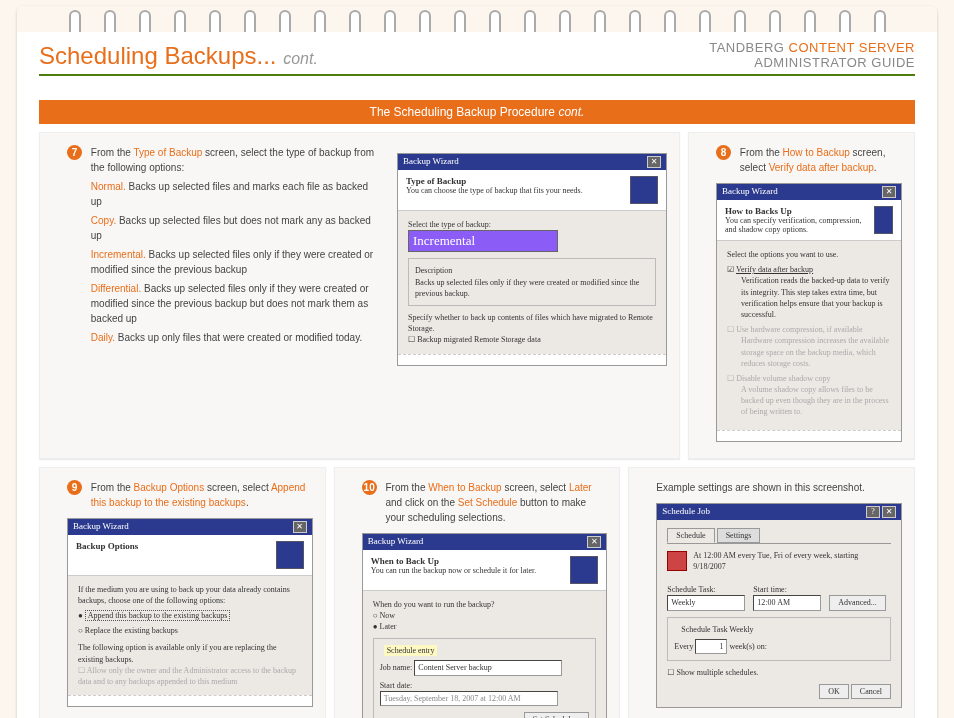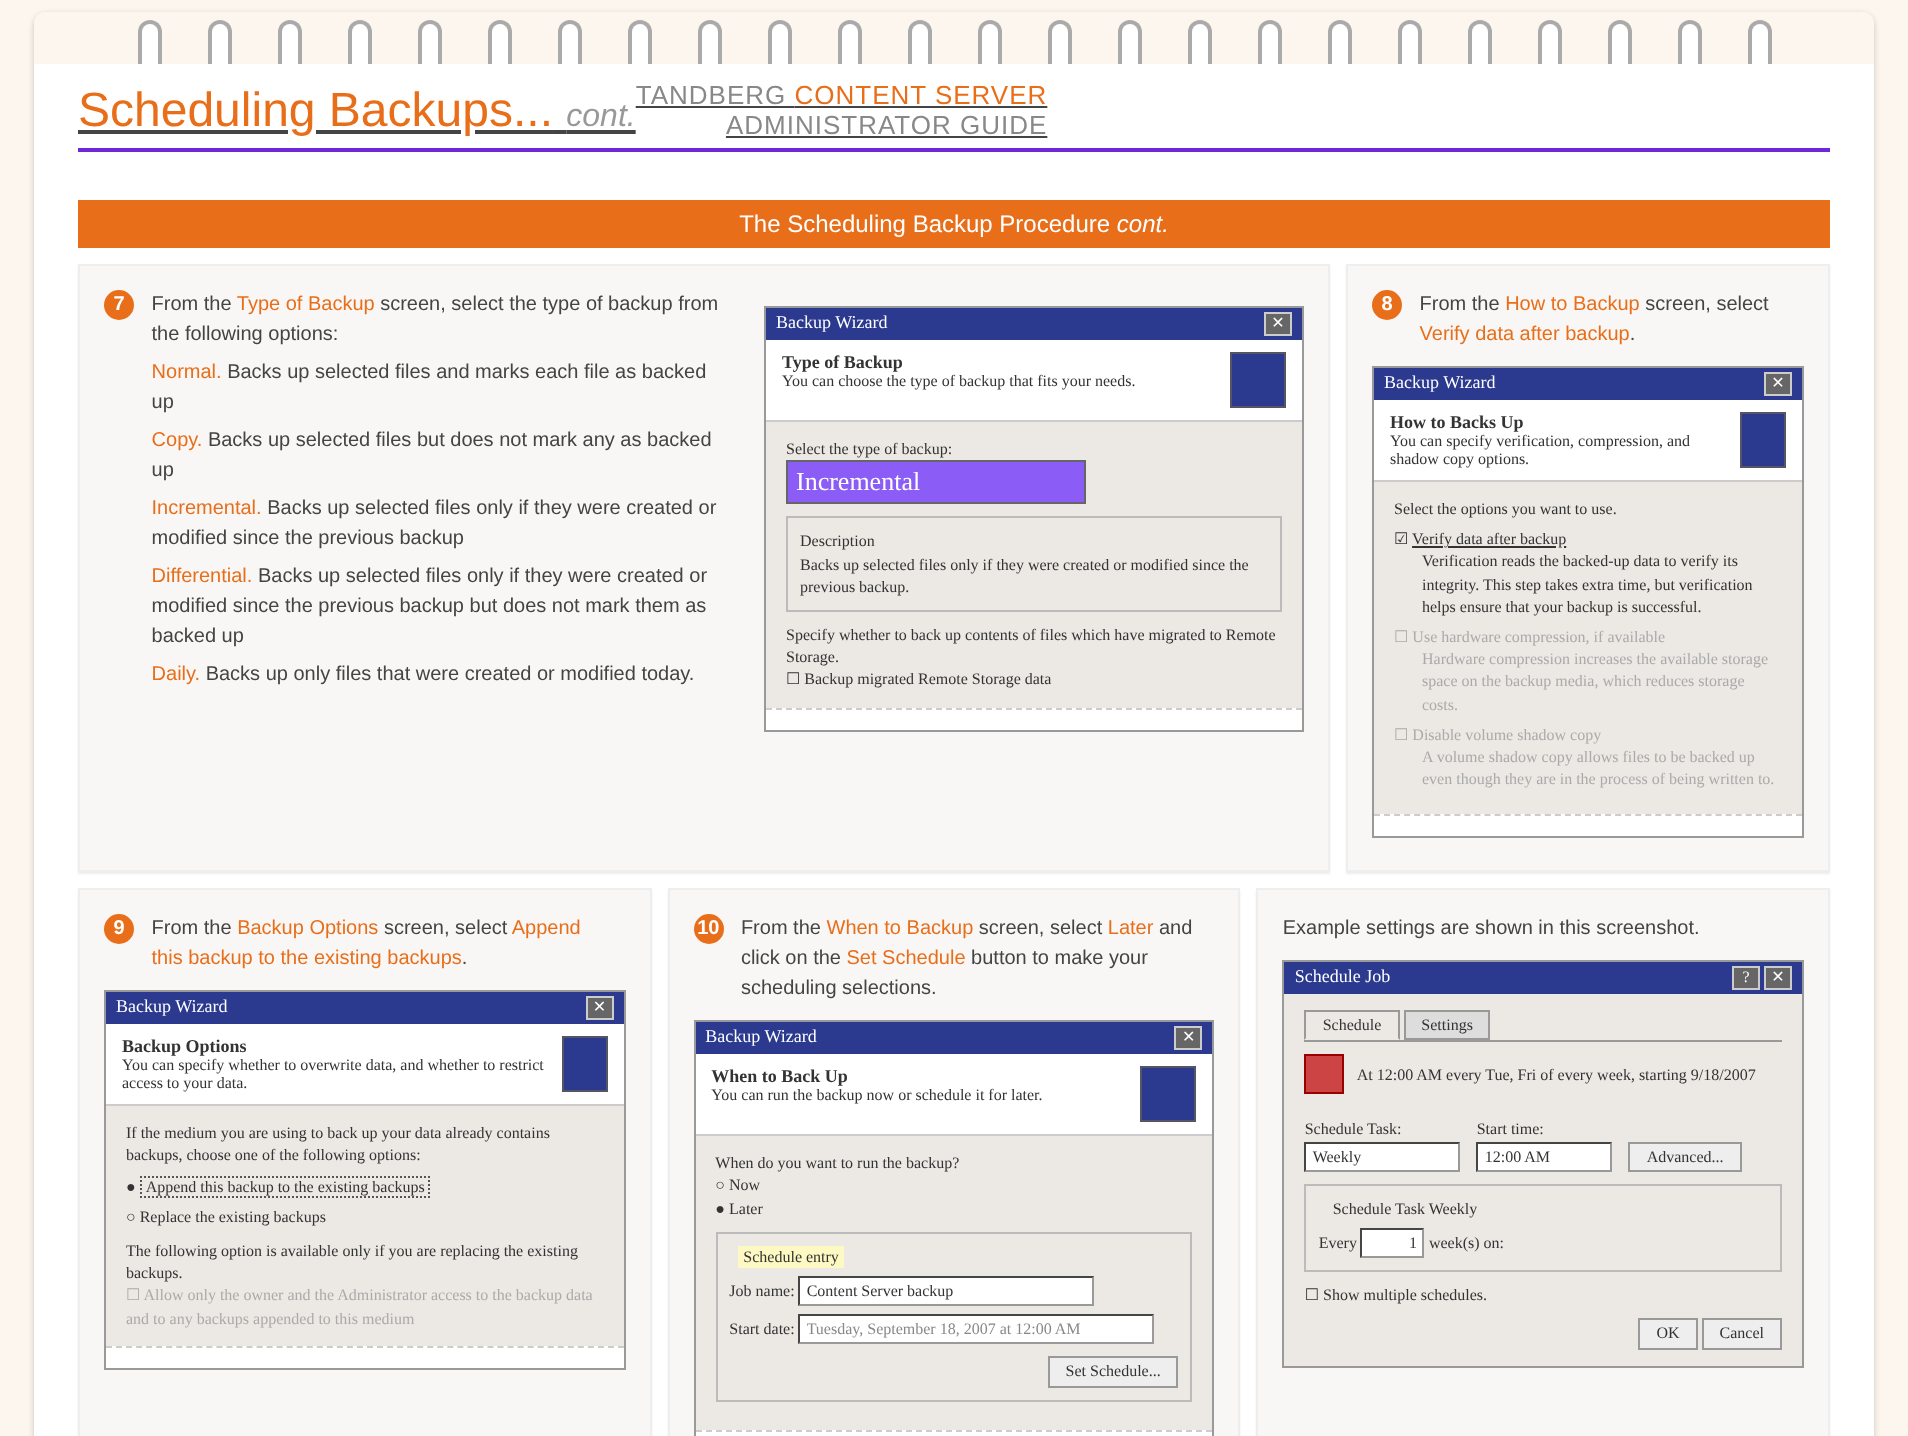--- a/index.html
+++ b/index.html
@@ -32,24 +32,24 @@
     border: 2px solid #aaa;
     border-bottom: none;
     border-radius: 6px 6px 0 0;
     background: #fff;
   }
   .inner {
     padding: 8px 22px 10px 22px;
   }
   .titlebar {
     display: flex;
+    justify-content: space-between;
     align-items: flex-end;
-    border-bottom: 2px solid #6d28d9;
+    border-bottom: 2px solid #4d7c0f;
     padding-bottom: 4px;
-    text-decoration: underline;
   }
   .title {
     font-size: 24px;
     color: #e86e1a;
     font-weight: normal;
   }
   .title .cont {
     font-style: italic;
     font-size: 16px;
     color: #999;
@@ -72,21 +72,21 @@
   .bandbar .cont { font-style: italic; }
   .grid {
     display: flex;
     gap: 8px;
     margin-top: 8px;
   }
   .card {
     background: #f9f7f6;
     border: 1px solid #eee;
     box-shadow: 0 1px 1px rgba(0,0,0,0.08);
-    padding: 12px 12px 16px 12px;
+    padding: 12px 12px 16px 27px;
   }
   .row1 .left { flex: 0 0 600px; }
   .row1 .right { flex: 1; }
   .row2 > .card { flex: 1; min-height: 230px; }
   .stepnum {
     display: inline-block;
     width: 15px; height: 15px;
     background: #e86e1a;
     color: #fff;
     border-radius: 50%;
@@ -304,21 +304,21 @@
         <span class="stepnum">9</span>
         <div class="steptext">
           <span>From the </span><span class="ohl">Backup Options</span><span> screen, select </span><span class="ohl">Append this backup to the existing backups</span><span>.</span>
         </div>
         <div class="dlg">
           <div class="dlg-title">
               <span>Backup Wizard</span>
               <span class="x">✕</span>
             </div>
           <div class="dlg-head">
-            <div><b>Backup Options</b><span>You can specify whether to overwrite data, and whether to restrict access to your data.</span></div>
+            <div><b>Backup Options</b></div>
             <div class="hicon"></div>
           </div>
           <div class="dlg-body">
             <div>If the medium you are using to back up your data already contains backups, choose one of the following options:</div>
             <div class="radon" style="display:block;margin:4px 0"><span style="border:1px dotted #555;padding:0 2px">Append this backup to the existing backups</span></div>
             <div class="rad">Replace the existing backups</div>
             <div style="margin-top:6px">The following option is available only if you are replacing the existing backups.</div>
             <div class="chk" style="color:#aaa">Allow only the owner and the Administrator access to the backup data and to any backups appended to this medium</div>
           </div>
           <div class="dlg-torn"></div>

